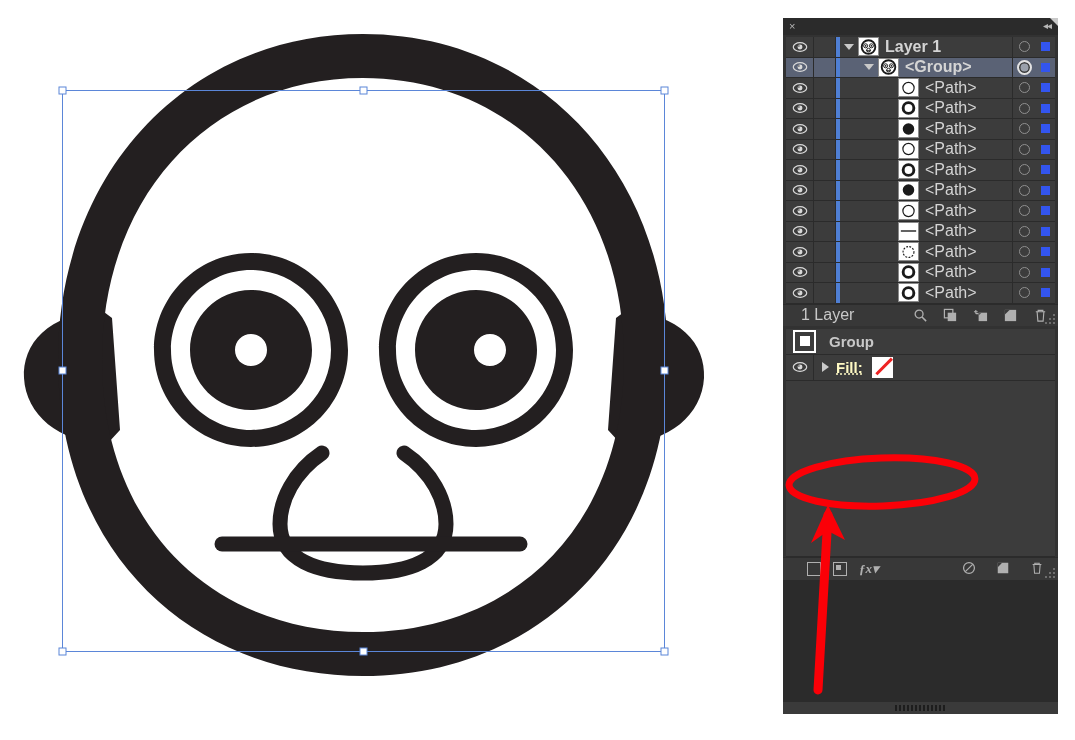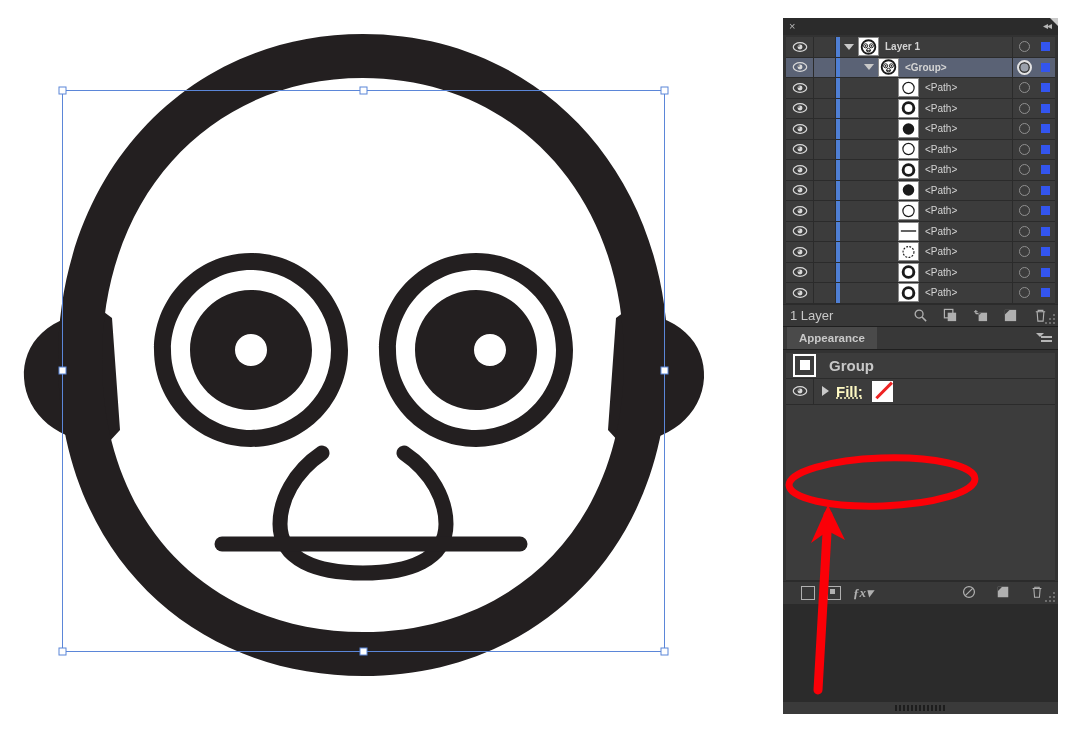--- a/index.html
+++ b/index.html
@@ -85,21 +85,21 @@
     width: 0; height: 0; margin-right: 4px;
     border-left: 5px solid transparent; border-right: 5px solid transparent;
     border-top: 6px solid #c9c9c9;
   }
   .disc.none { border: none; width: 10px; height: 6px; }
   .thumb {
     width: 19px; height: 17px; background: #fff;
     border: 1px solid #8a8a8a; margin-right: 6px;
     display: flex; align-items: center; justify-content: center; overflow: hidden;
   }
-  .lname { color: #d4d4d4; font-size: 10px; flex: 1; white-space: nowrap; }
+  .lname { color: #d4d4d4; font-size: 16px; flex: 1; white-space: nowrap; }
   .lname.bold { font-weight: bold; }
   .col-target {
     width: 22px; height: 100%;
     display: flex; align-items: center; justify-content: center;
     border-left: 1px solid #2b2b2b;
   }
   .ring { width: 9px; height: 9px; border-radius: 50%; border: 1.5px solid #8f8f8f; }
   .ring.targeted {
     width: 11px; height: 11px; border: 2px solid #e3e3e3;
     background: #9aa0ab; box-shadow: inset 0 0 0 1.5px #3c3c3c;
@@ -118,21 +118,21 @@
     border-top: 8px solid #c9c9c9; border-left: 8px solid transparent;
   }
 
   
   #layers-footer {
     position: relative; height: 21px; background: #383838;
     border-top: 1px solid #2b2b2b;
     display: flex; align-items: center;
   }
   #layers-footer .count {
-    color: #c8c8c8; font-size: 13px; margin-left: 7px; flex: 1;
+    color: #c8c8c8; font-size: 16px; margin-left: 18px; flex: 1;
   }
   .ficons { display: flex; align-items: center; gap: 15px; margin-right: 10px; }
   .ficon { width: 15px; height: 15px; color: #b0b0b0; }
   .grip {
     position: absolute; right: 2px; bottom: 1px; width: 11px; height: 11px;
   }
   .grip i { position: absolute; width: 2px; height: 2px; background: #6e6e6e; }
 
   
   #appearance-body { background: #323232; padding: 3px 3px 0 3px; }
@@ -181,21 +181,21 @@
     width: 10px; height: 10px; background: #1a1a1a; display: block;
     border: 1px solid #000;
   }
   #appearance-empty { background: #3c3c3c; height: 175px; border-bottom: 1px solid #2b2b2b; }
 
   #appearance-footer {
     position: relative; height: 22px; background: #383838;
     border-top: 1px solid #2b2b2b;
     display: flex; align-items: center;
   }
-  .af-left { display: flex; align-items: center; gap: 12px; margin-left: 18px; flex: 1; }
+  .af-left { display: flex; align-items: center; gap: 12px; margin-left: 24px; flex: 1; }
   .af-right { display: flex; align-items: center; gap: 19px; margin-right: 13px; }
   .sq-o { width: 12px; height: 12px; border: 1.6px solid #b0b0b0; }
   .sq-f { width: 12px; height: 12px; border: 1.6px solid #b0b0b0; position: relative; }
   .sq-f i { position: absolute; left: 2px; top: 2px; width: 5px; height: 5px; background: #b0b0b0; }
   .fx { color: #b0b0b0; font-size: 13px; font-style: italic; font-family: "Liberation Serif", serif; font-weight: bold; }
 
   #dock-bottom {
     position: absolute; left: 783px; top: 701px;
     width: 275px; height: 12px; background: #3a3a3a;
     border-top: 1px solid #2b2b2b;
@@ -648,29 +648,20 @@
       <div class="grip">
         <i style="left:8px;top:0"></i>
           <i style="left:4px;top:4px"></i>
           <i style="left:8px;top:4px"></i>
         <i style="left:0;top:8px"></i>
           <i style="left:4px;top:8px"></i>
           <i style="left:8px;top:8px"></i>
       </div>
     </div>
 
-    <div class="tabstrip" style="border-top:1px solid #1f1f1f">
-      <div class="tab">Appearance</div>
-      <div class="panel-menu">
-        <span class="tri"></span>
-          <i></i>
-          <i></i>
-          <i></i>
-      </div>
-    </div>
 
     <div id="appearance-body">
       <div class="arow">
         <span class="group-thumb">
             <i></i>
           </span>
         <span class="alabel plain">Group</span>
       </div>
 
       <div class="arow">

